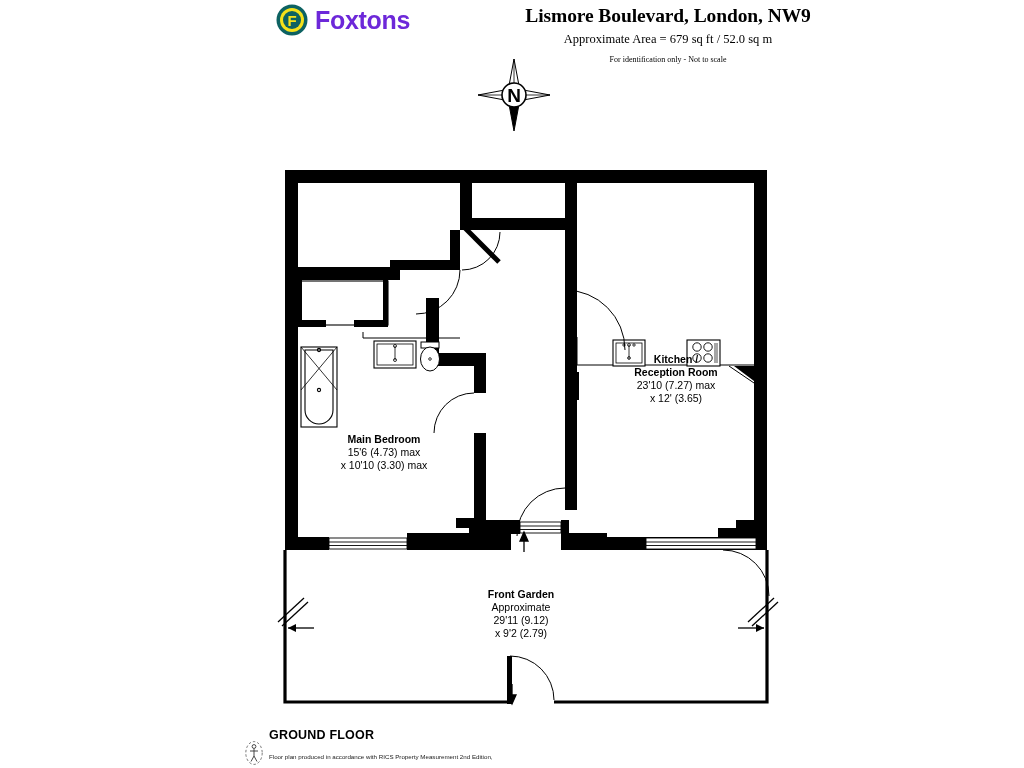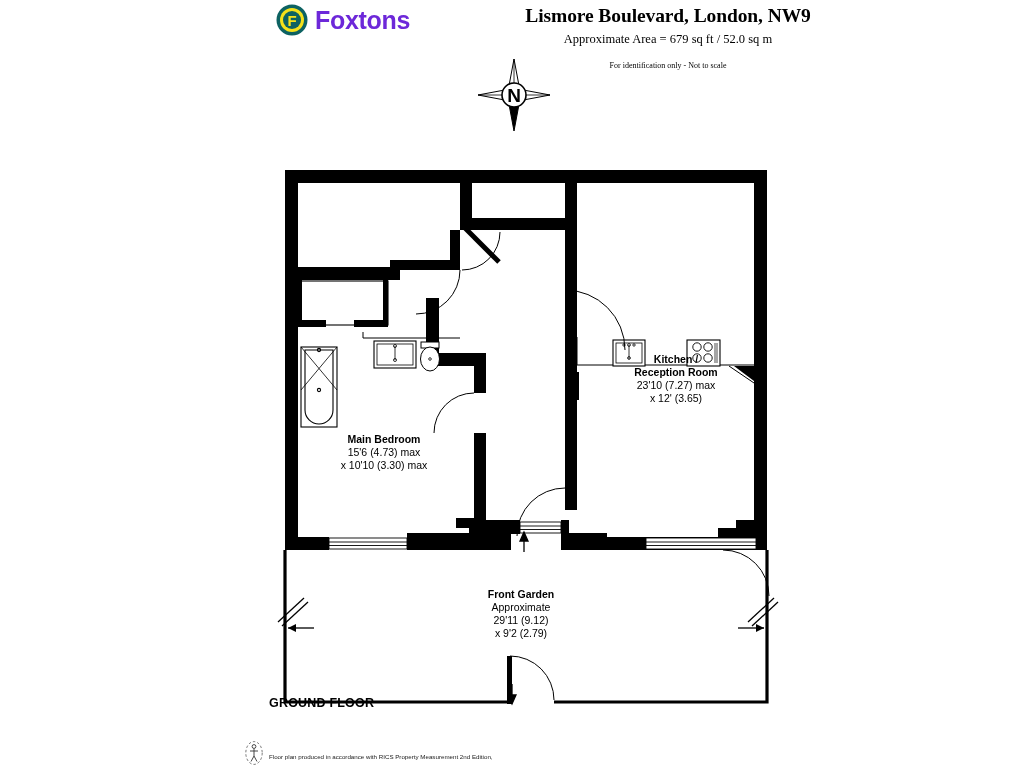--- a/index.html
+++ b/index.html
@@ -59,21 +59,21 @@
   }
   #plan-area {
     font-size: 12.5px;
     color: #000;
     margin-top: 5px;
     line-height: 1.2;
   }
   #plan-disclaimer {
     font-size: 8px;
     color: #000;
-    margin-top: 14px;
+    margin-top: 8px;
     line-height: 1.2;
   }
 
   
   #compass {
     position: absolute;
     left: 476px;
     top: 57px;
   }
 
@@ -98,21 +98,21 @@
     font-size: 10.5px;
     line-height: 1.28;
     text-anchor: middle;
     font-family: "Liberation Sans", sans-serif;
   }
 
   
   #floor-caption {
     position: absolute;
     left: 269px;
-    top: 696px;
+    top: 728px;
     font-size: 12.5px;
     font-weight: bold;
     letter-spacing: 0.2px;
   }
   #footer-note {
     position: absolute;
     left: 245px;
     top: 741px;
     display: flex;
     align-items: flex-start;

